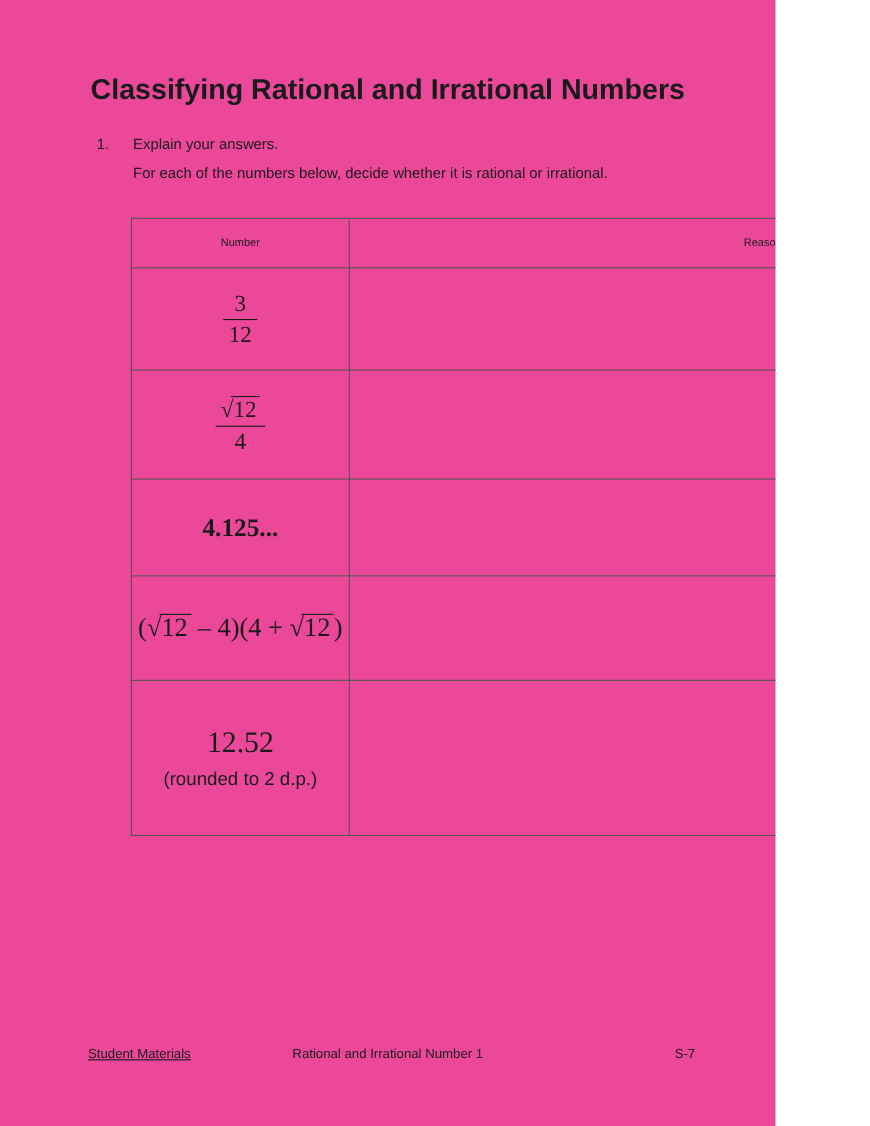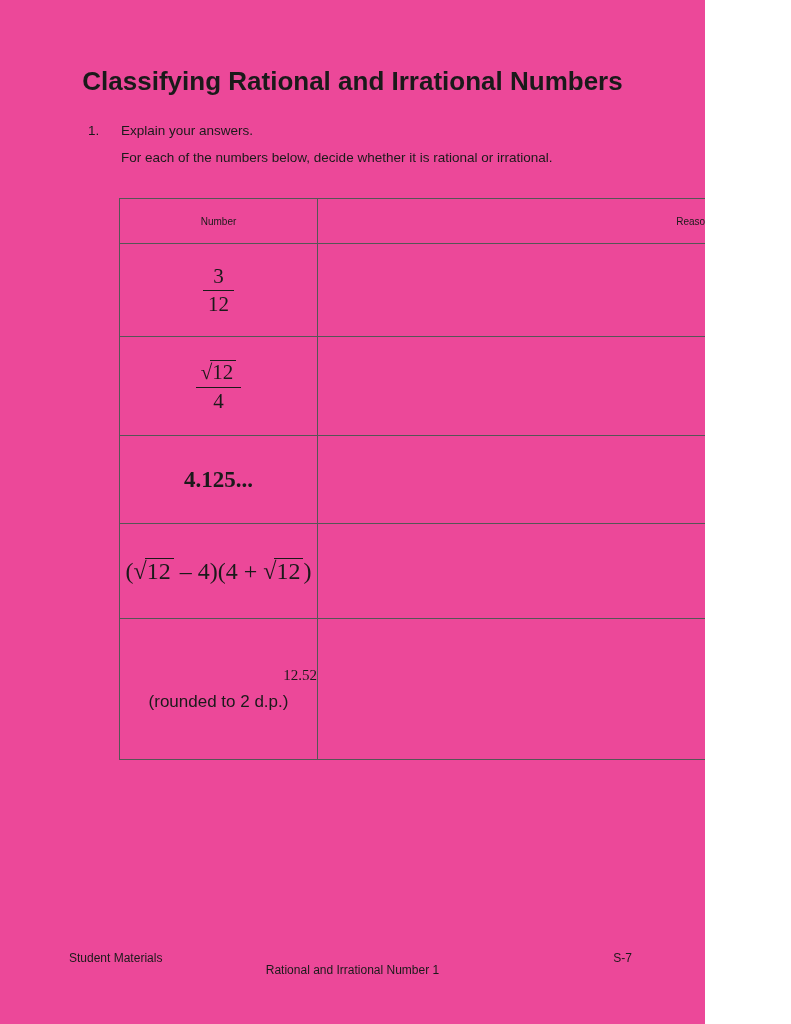--- a/index.html
+++ b/index.html
@@ -85,40 +85,40 @@
   .sqrt .rad {
     display: inline-block;
     border-top: 1.6px solid #1a1a1a;
     line-height: 1.08;
     padding: 0 3px 0 2px;
     margin-left: -2px;
   }
   .mjoin { white-space: pre; }
 
   
-  .twolines .line1 { font-size: 15px; text-align: right; }
+  .twolines .line1 { font-size: 27px; }
   .twolines .line2 {
     font-family: Liberation Sans, sans-serif;
     font-size: 17px;
     margin-top: 8px;
   }
 
   
   .footer {
     position: absolute;
     top: 951px;
     left: 0;
     width: 100%;
     font-size: 12px;
     line-height: 15px;
   }
-  .f-left { position: absolute; left: 69px; top: 0; }
+  .f-left { position: absolute; left: 80px; top: 0; text-decoration: underline; }
   .f-right { position: absolute; right: 73px; top: 0; text-align: right; }
   .f-center { width: 100%; text-align: center; }
-  .f-center div { margin: 12px; }
+  .f-center div { margin: 0; }
 </style>
 </head>
 <body>
 
 <div class="page">
 
   <h1 class="title">Classifying Rational and Irrational Numbers</h1>
 
   <div class="instruction">
     <span class="inum">1.</span>

